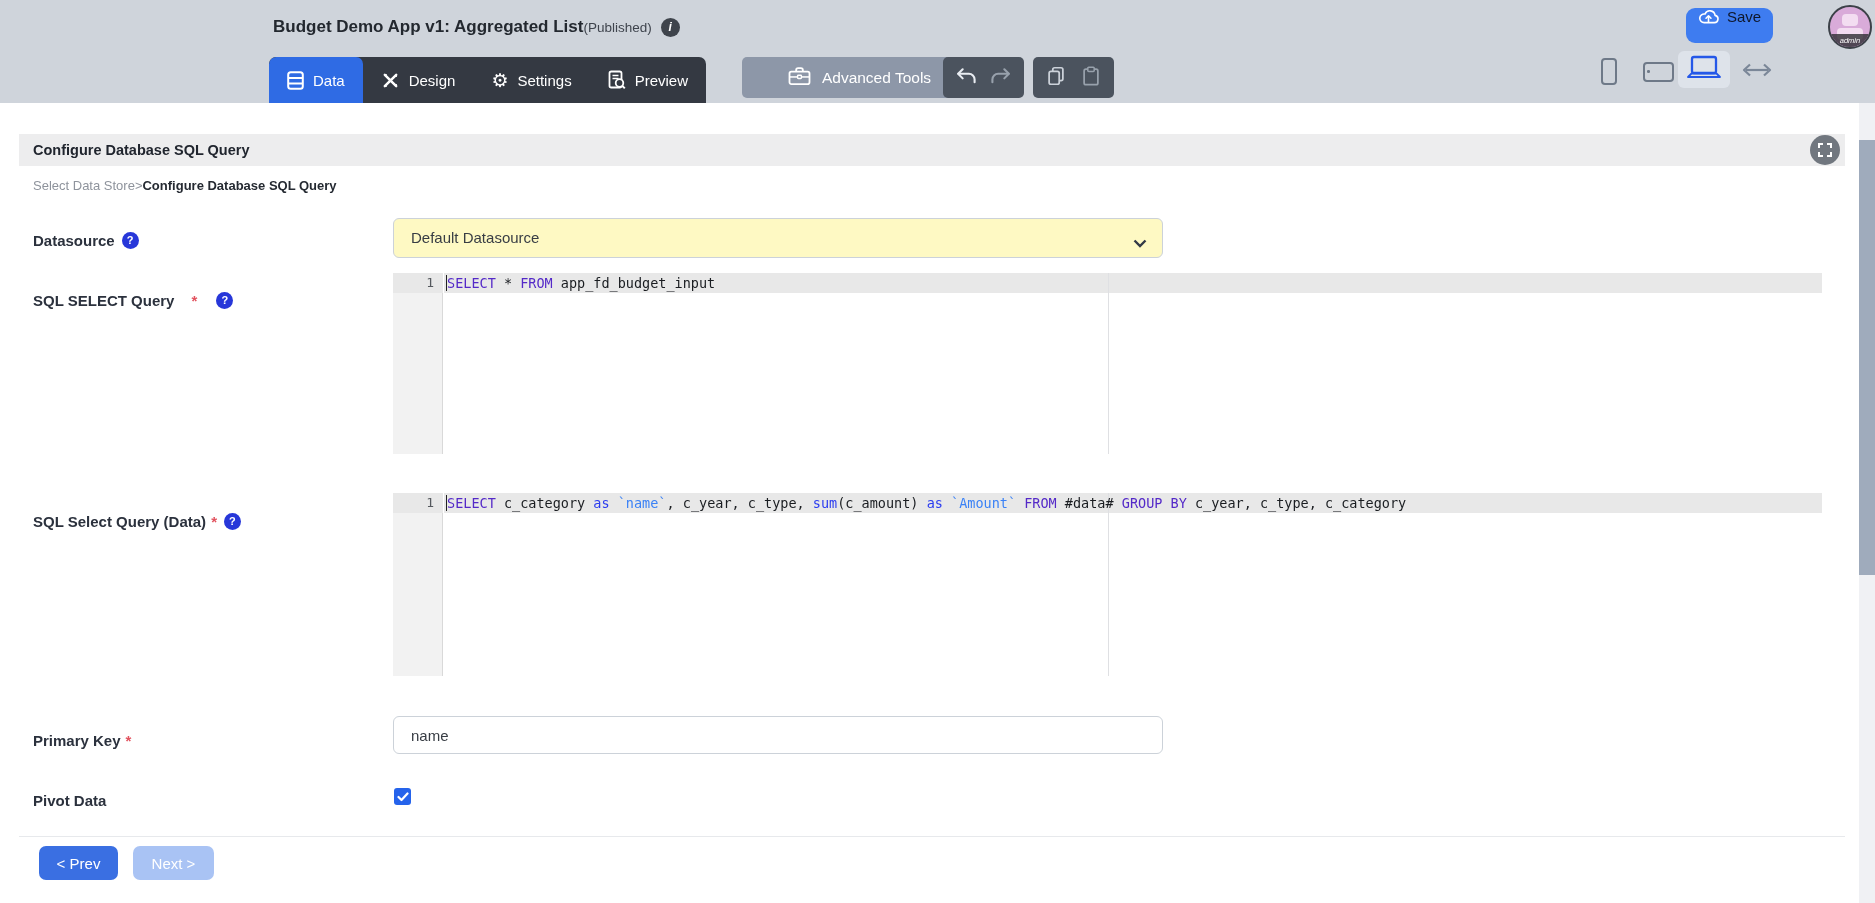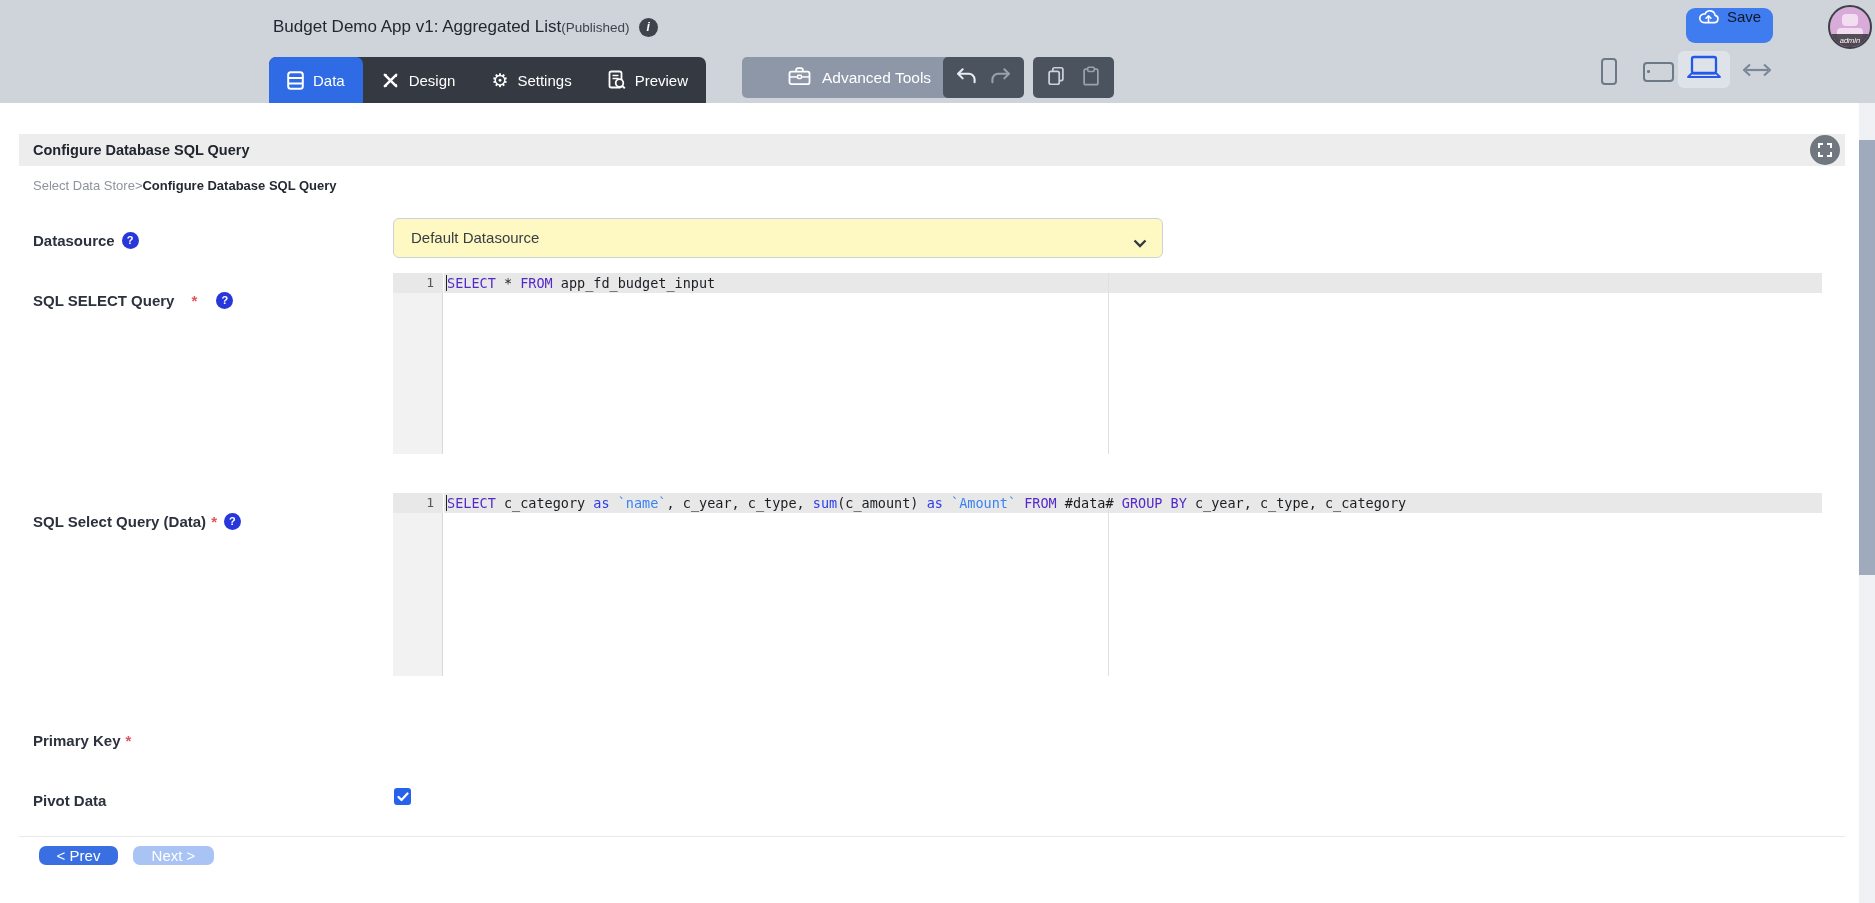--- a/index.html
+++ b/index.html
@@ -9,21 +9,21 @@
 
   
   .header { position:absolute; left:0; top:0; width:1875px; height:103px; background:#cfd4db; }
   .brand { position:absolute; left:0; top:0; width:205px; height:103px; background:#7a3ec0; display:flex; align-items:center; }
   .brand-icon { position:relative; margin-left:21px; width:36px; height:36px; background:#fff; border-radius:8px; }
   .brand-icon::before { content:""; position:absolute; left:13px; top:6px; bottom:6px; width:3px; background:#7a3ec0; }
   .brand-icon::after { content:""; position:absolute; top:16px; left:6px; right:6px; height:3px; background:#7a3ec0; }
   .brand-name { margin-left:13px; color:#fff; font-size:20px; letter-spacing:.2px; }
 
   .title-row { position:absolute; left:273px; top:13px; height:28px; display:flex; align-items:center; }
-  .title { font-size:17px; font-weight:normal; color:#23282f; }
+  .title { font-size:17px; font-weight:bold; color:#23282f; }
   .status { font-size:13.5px; color:#3f444d; }
   .info-icon { margin-left:9px; width:19px; height:19px; border-radius:50%; background:#3f444c; color:#fff;
                font-size:12px; font-weight:bold; display:flex; align-items:center; justify-content:center; font-style:italic; }
 
   .tabbar { position:absolute; left:269px; top:57px; height:46px; background:#343942; border-radius:7px 7px 0 0;
             display:flex; overflow:hidden; }
   .tab { display:flex; align-items:center; gap:9px; padding:0 18px; color:#fff; font-size:15px; cursor:pointer; }
   .tab.active { background:#2f6be4; border-radius:7px 7px 0 0; }
   .tab svg { display:block; }
   .gear-glyph { font-family:"DejaVu Sans",sans-serif; font-size:19px; line-height:1; color:#fff; }
@@ -82,21 +82,21 @@
   .caret { position:absolute; left:53px; top:2px; width:1px; height:16px; background:#222; }
   .tk-kw  { color:#5429c8; } .tk-kw2 { color:#2b3cf0; } .tk-str { color:#3b82f6; } .tk-pl { color:#1a1d21; }
 
   .input { position:absolute; left:393px; top:716px; width:770px; height:38px; background:#fff; border:1px solid #ccd2d9;
            border-radius:6px; padding:0 17px; font-size:15px; color:#383d44; font-family:"Liberation Sans",sans-serif; }
 
   .checkbox { position:absolute; left:394px; top:788px; width:17px; height:17px; background:#2563eb; border-radius:3px;
               display:flex; align-items:center; justify-content:center; cursor:pointer; }
 
   .divider { position:absolute; left:19px; top:836px; width:1826px; height:1px; background:#e7e9ec; }
-  .btn { position:absolute; top:846px; height:19px; border:none; border-radius:7px; color:#fff; font-size:15px;
+  .btn { position:absolute; top:846px; height:34px; border:none; border-radius:7px; color:#fff; font-size:15px;
          font-family:"Liberation Sans",sans-serif; cursor:pointer;text-align:center; }
   .btn-prev { left:39px; width:79px; background:#3a6fe2; }
   .btn-next { left:133px; width:81px; background:#a9c3f4; }
 
   .scroll-track { position:absolute; left:1859px; top:103px; width:16px; height:800px; background:#f0f1f4; }
   .scroll-thumb { position:absolute; left:0; top:37px; width:16px; height:435px; background:#9fabbc; }
 </style>
 </head>
 <body>
 
@@ -283,20 +283,21 @@
       <div class="gutter-num">1</div>
     </div>
     <div class="caret"></div>
     <div class="code-line"><span class="tk-kw">SELECT</span><span class="tk-pl"> c_category </span><span class="tk-kw2">as</span><span class="tk-pl"> </span><span class="tk-str">`name`</span><span class="tk-pl">, c_year, c_type, </span><span class="tk-kw2">sum</span><span class="tk-pl">(c_amount) </span><span class="tk-kw2">as</span><span class="tk-pl"> </span><span class="tk-str">`Amount`</span><span class="tk-pl"> </span><span class="tk-kw">FROM</span><span class="tk-pl"> #data# </span><span class="tk-kw">GROUP BY</span><span class="tk-pl"> c_year, c_type, c_category</span></div>
   </div>
 
   <div class="fieldlabel" style="top:731px;">
     <span>Primary Key</span>
     <span class="req">*</span>
   </div>
+  <input class="input" type="text" value="name" style="">
 
   <div class="fieldlabel" style="top:791px;">
     <span>Pivot Data</span>
   </div>
   <div class="checkbox">
     <svg width="12" height="10" viewBox="0 0 12 10">
         <path d="M1.5 5 L4.5 8 L10.5 1.5" fill="none" stroke="#fff" stroke-width="2.2" stroke-linecap="round" stroke-linejoin="round"></path>
       </svg>
   </div>
 

